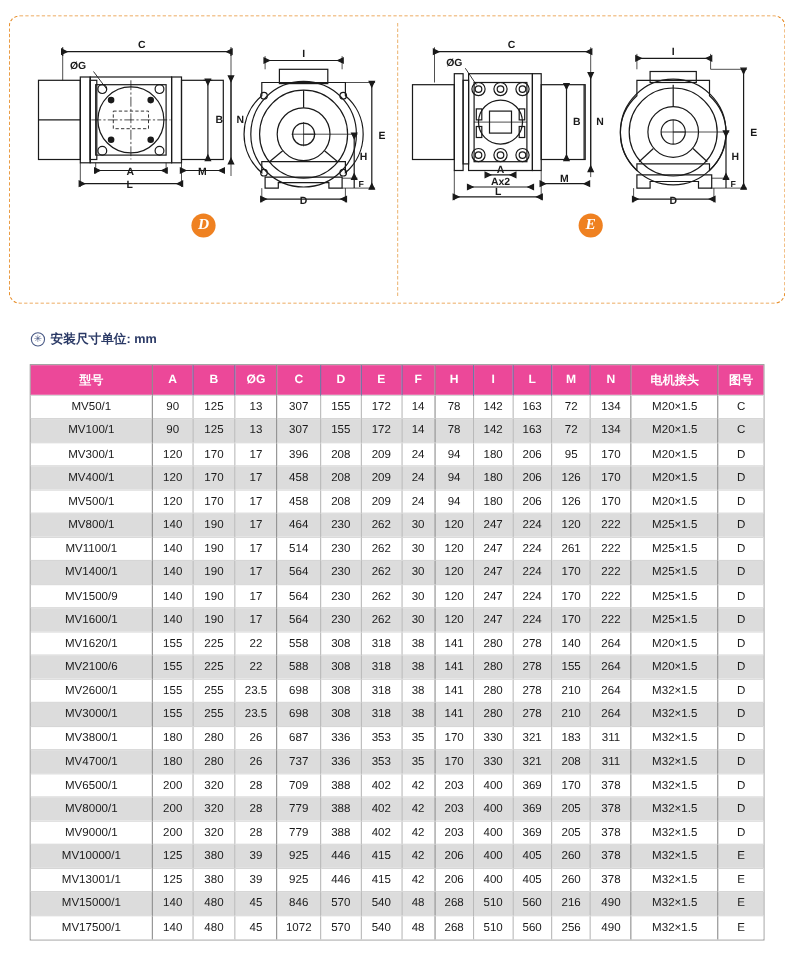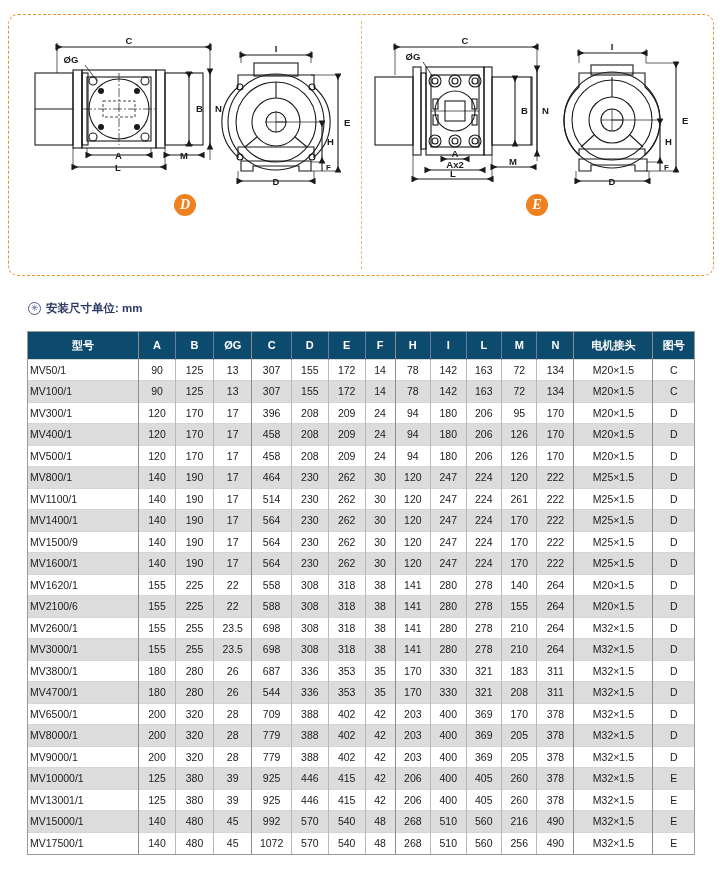--- a/index.html
+++ b/index.html
@@ -61,37 +61,37 @@
   .table-wrap {
     position: absolute; left: 27px; top: 331px;
     width: 668px;
     border: 1px solid #9a9a9a;
   }
   table.spec {
     width: 100%; border-collapse: collapse;
     font-size: 10.5px; color: #1a1a1a;
   }
   table.spec thead th {
-    background: #0c4a6e; color: #ffffff;
+    background: #ec4899; color: #ffffff;
     font-weight: bold; font-size: 11px;
     height: 27px; padding: 0 2px;
     border-right: 1px solid #6a7ba3;
     text-align: center; white-space: nowrap;
   }
   table.spec thead th:last-child { border-right: none; }
   table.spec tbody td {
     height: 21.5px; padding: 0 2px;
     border-right: 1px solid #b9b9b9;
     border-top: 1px solid #d6d6d6;
     text-align: center; white-space: nowrap;
   }
   table.spec tbody td:last-child { border-right: none; }
   table.spec tbody tr:nth-child(even) { background: #dcdcdc; }
   table.spec tbody tr:nth-child(odd)  { background: #ffffff; }
-  table.spec tbody td.model { text-align: left; }
+  table.spec tbody td.model { text-align: center; }
   
   table.spec td.sep-strong, table.spec th.sep-strong { border-right: 1px solid #8d8d8d; }
 </style>
 </head>
 <body>
 
 <div class="page">
 
   <div class="diagram-panel">
     <div class="panel-divider"></div>
@@ -642,21 +642,21 @@
             <td>183</td>
             <td class="sep-strong">311</td>
             <td class="sep-strong">M32×1.5</td>
             <td>D</td>
           </tr>
           <tr>
             <td class="model sep-strong">MV4700/1</td>
             <td>180</td>
             <td>280</td>
             <td class="sep-strong">26</td>
-            <td>544</td>
+            <td>737</td>
             <td>336</td>
             <td>353</td>
             <td class="sep-strong">35</td>
             <td>170</td>
             <td>330</td>
             <td>321</td>
             <td>208</td>
             <td class="sep-strong">311</td>
             <td class="sep-strong">M32×1.5</td>
             <td>D</td>
@@ -744,21 +744,21 @@
             <td>260</td>
             <td class="sep-strong">378</td>
             <td class="sep-strong">M32×1.5</td>
             <td>E</td>
           </tr>
           <tr>
             <td class="model sep-strong">MV15000/1</td>
             <td>140</td>
             <td>480</td>
             <td class="sep-strong">45</td>
-            <td>992</td>
+            <td>846</td>
             <td>570</td>
             <td>540</td>
             <td class="sep-strong">48</td>
             <td>268</td>
             <td>510</td>
             <td>560</td>
             <td>216</td>
             <td class="sep-strong">490</td>
             <td class="sep-strong">M32×1.5</td>
             <td>E</td>

